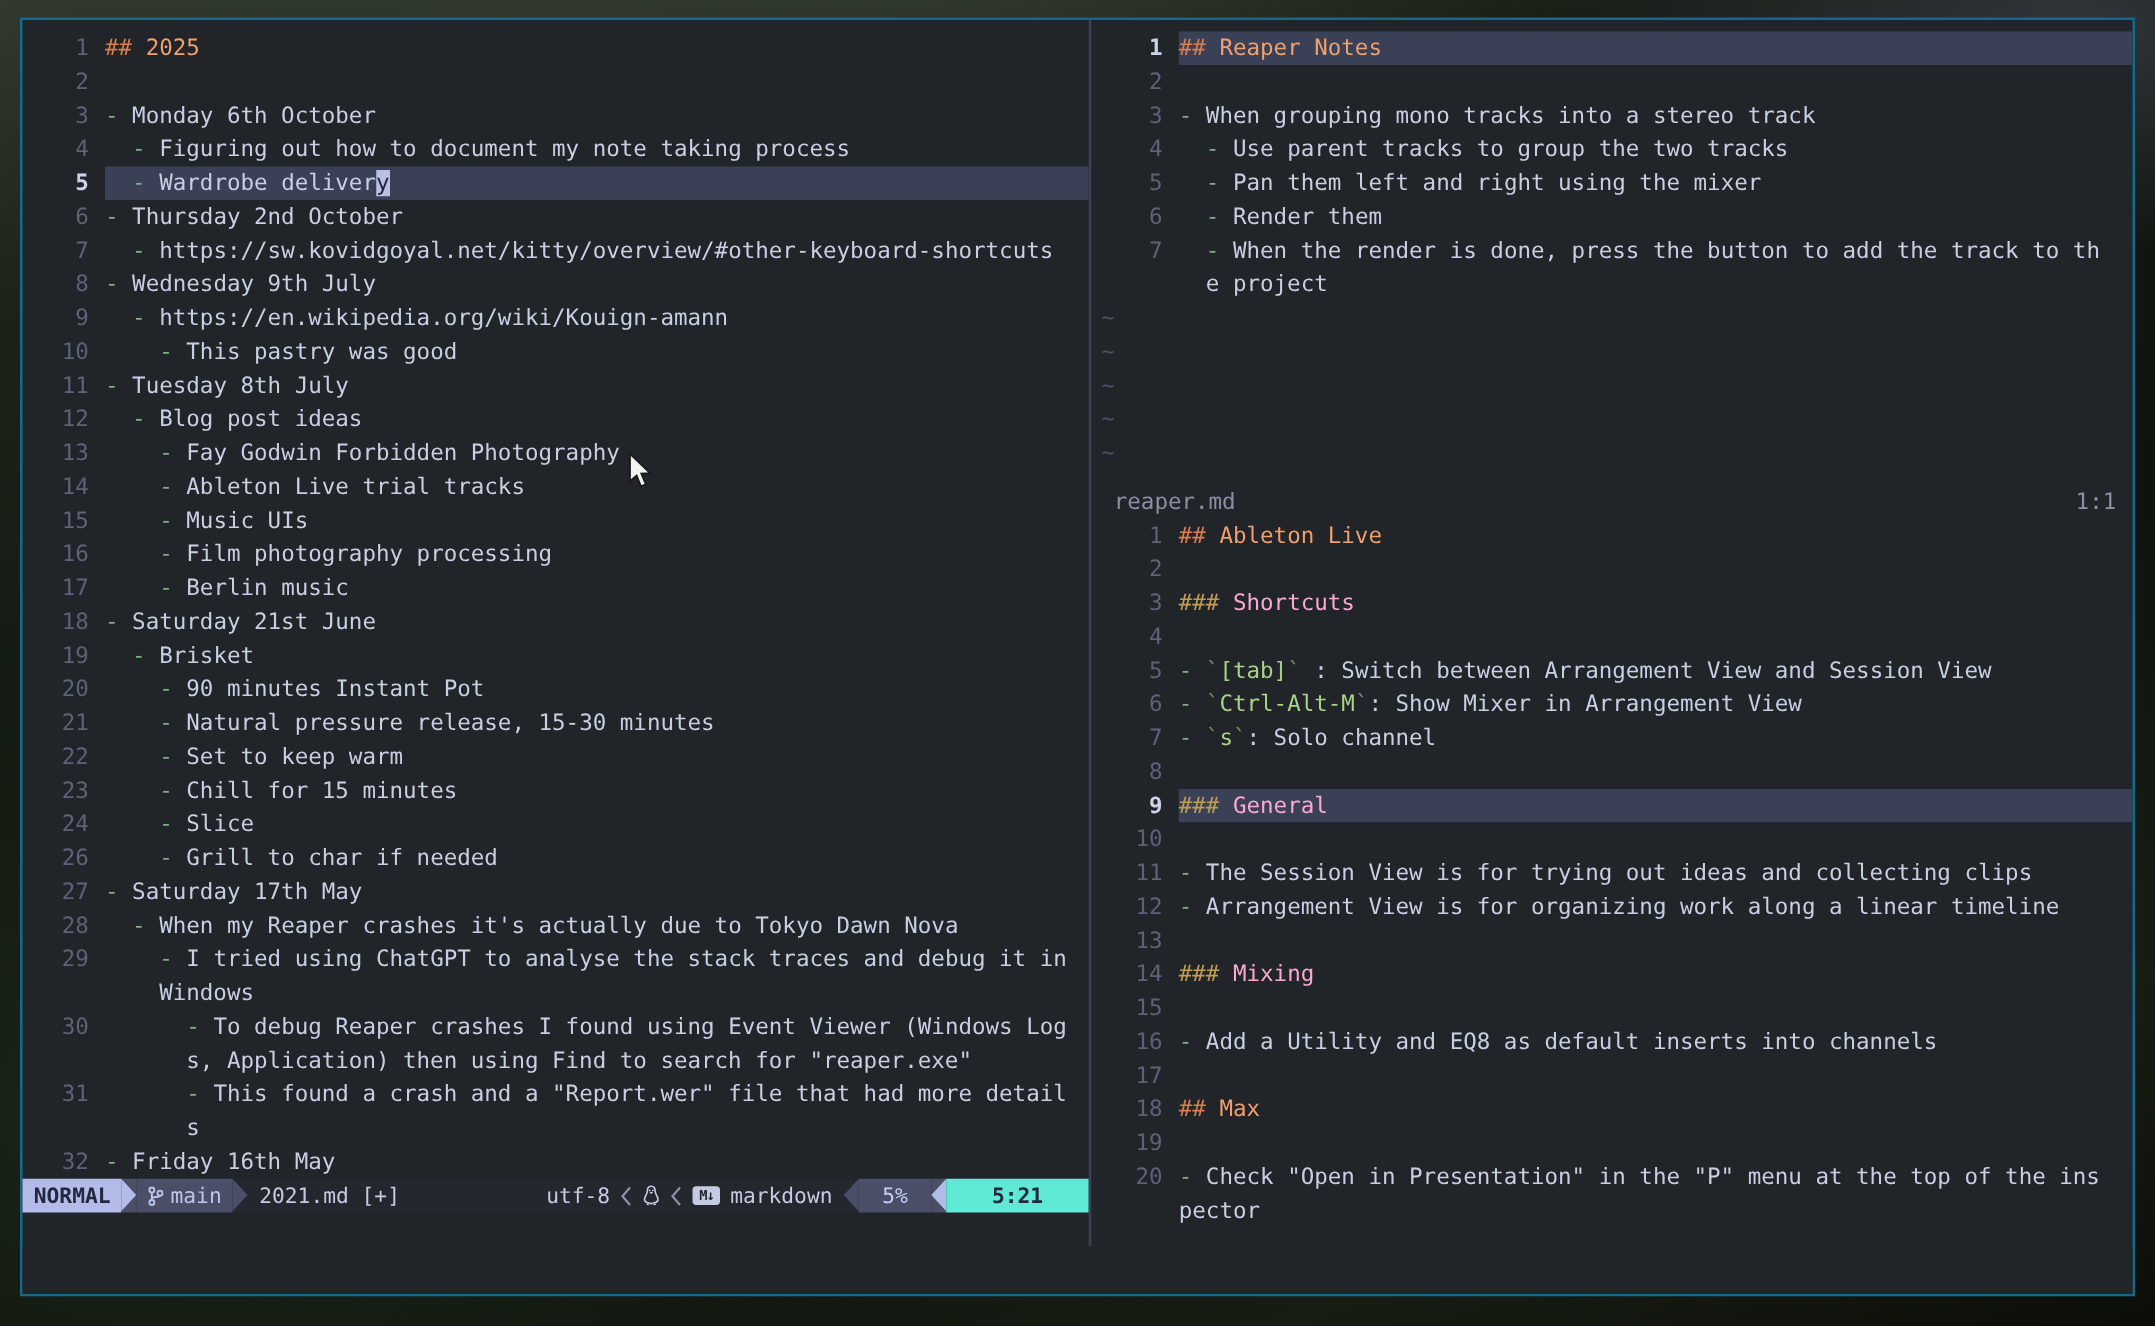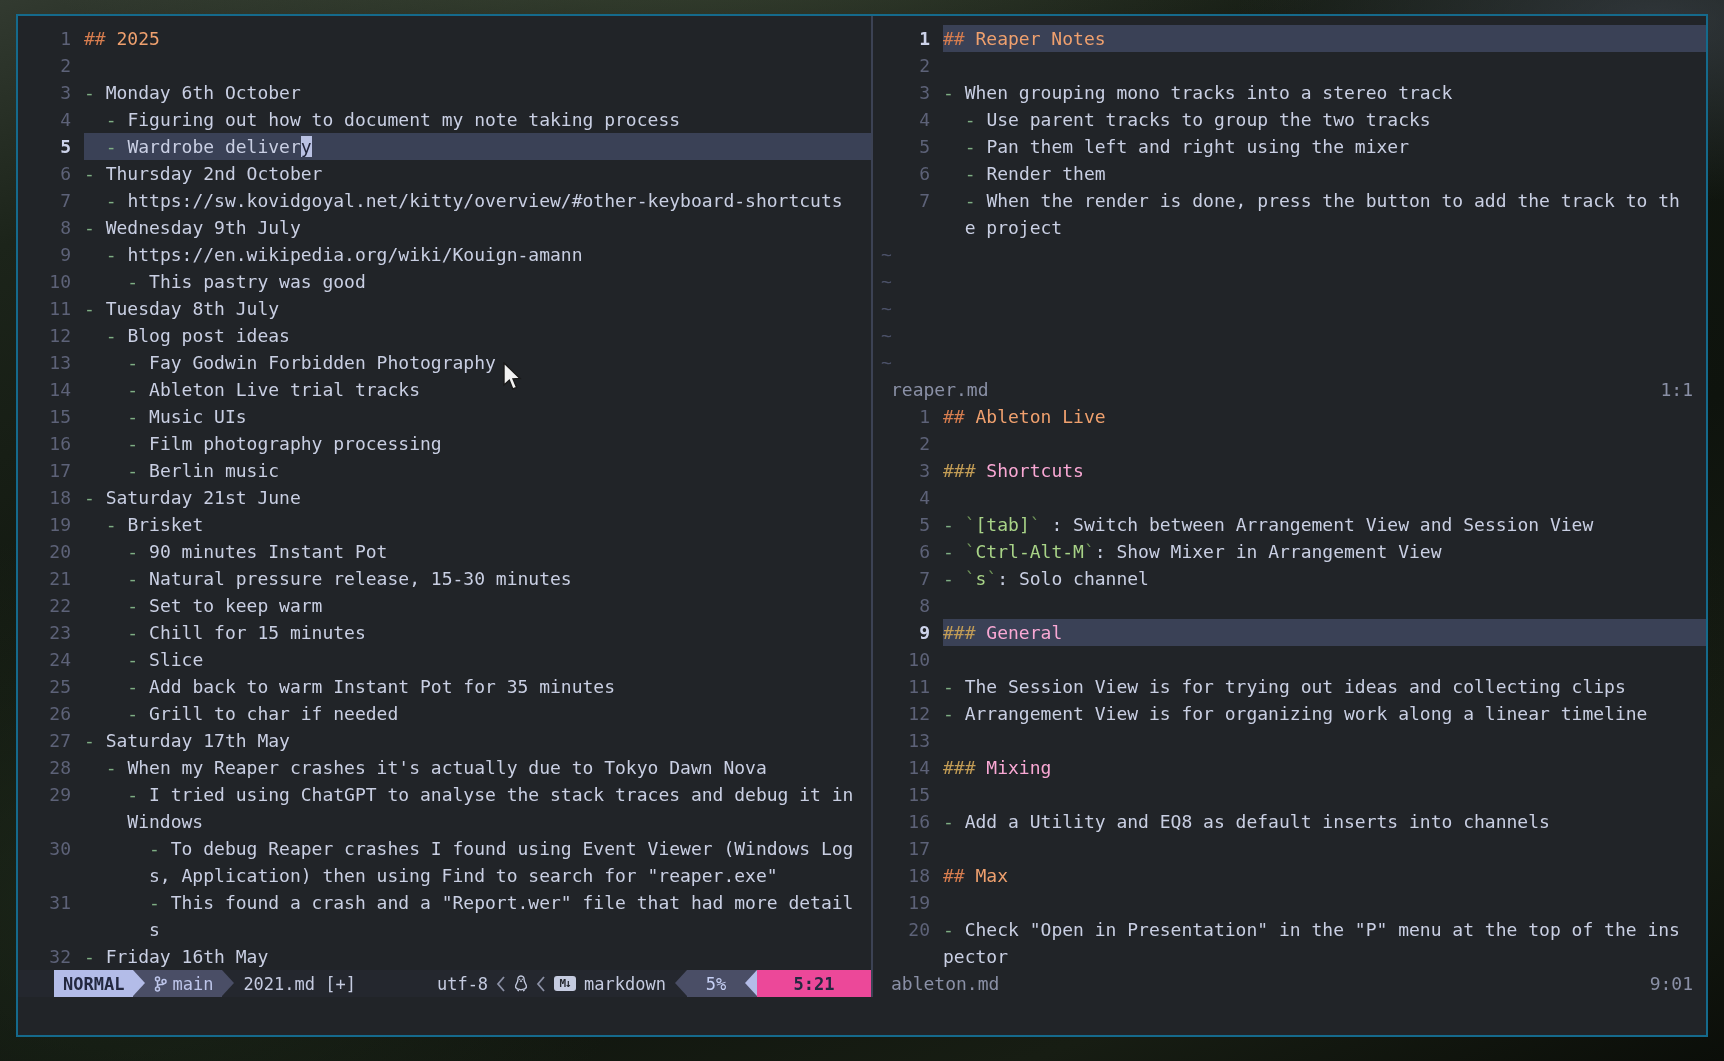--- a/index.html
+++ b/index.html
@@ -31,28 +31,28 @@
   .c-h2m{color:#d77d4f;}
   .c-h2{color:#efa06e;}
   .c-h3m{color:#c29c55;}
   .c-h3{color:#f9a8d4;}
   .c-dash{color:#7fae84;}
   .c-code{color:#a8d387;}
   .c-tick{color:#6f9458;}
   .c-cur{background:#b9c1e3;color:#20243a;}
   .tilderow{height:27px;line-height:27px;color:#4b5168;padding-left:4px;}
   .wstatus{height:27px;line-height:27px;display:flex;justify-content:space-between;
-           color:#8a90a6;padding:0 13px 0 14px;font-size:18px;}
+           color:#8a90a6;padding:0 13px 0 14px;font-size:18px;margin-top:12px;}
   
-  .lualine{height:27px;display:flex;align-items:stretch;background:#24272e;font-size:17px;padding-left:36px;}
+  .lualine{height:27px;display:flex;align-items:stretch;background:#24272e;font-size:17px;}
   .chip{display:flex;align-items:center;padding:0 9px;white-space:pre;}
   .chip.mode{background:#b3bce8;color:#232840;font-weight:bold;}
   .chip.seg{background:#4a4e66;color:#bdc5ea;gap:5px;}
   .chip.plain{color:#c5cbe0;gap:8px;}
-  .chip.loc{background:#ec4899;color:#232840;font-weight:bold;justify-content:center;min-width:96px;}
+  .chip.loc{background:#5eead4;color:#232840;font-weight:bold;justify-content:center;min-width:96px;}
   .chip.pct{background:#4a4e66;color:#c6d0f5;justify-content:center;min-width:40px;}
   .tri{width:0;height:0;border-top:13.5px solid transparent;border-bottom:13.5px solid transparent;flex:none;}
   .tri.r{border-left:12px solid #b3bce8;}
   .tri.r2{border-left:12px solid #4a4e66;}
   .tri.l{border-right:12px solid #4a4e66;}
   .tri.l2{border-right:12px solid #b3bce8;}
   .tribox{display:flex;}
   .tribox.onseg{background:#4a4e66;}
   .spacer{flex:1;}
   .cmdline{height:38px;background:#212428;}
@@ -85,21 +85,20 @@
           <div class="row"><span class="gut">15</span><span class="txt"><span class="c-t">    </span><span class="c-dash">- </span><span class="c-t">Music UIs</span></span></div>
           <div class="row"><span class="gut">16</span><span class="txt"><span class="c-t">    </span><span class="c-dash">- </span><span class="c-t">Film photography processing</span></span></div>
           <div class="row"><span class="gut">17</span><span class="txt"><span class="c-t">    </span><span class="c-dash">- </span><span class="c-t">Berlin music</span></span></div>
           <div class="row"><span class="gut">18</span><span class="txt"><span class="c-dash">- </span><span class="c-t">Saturday 21st June</span></span></div>
           <div class="row"><span class="gut">19</span><span class="txt"><span class="c-t">  </span><span class="c-dash">- </span><span class="c-t">Brisket</span></span></div>
           <div class="row"><span class="gut">20</span><span class="txt"><span class="c-t">    </span><span class="c-dash">- </span><span class="c-t">90 minutes Instant Pot</span></span></div>
           <div class="row"><span class="gut">21</span><span class="txt"><span class="c-t">    </span><span class="c-dash">- </span><span class="c-t">Natural pressure release, 15-30 minutes</span></span></div>
           <div class="row"><span class="gut">22</span><span class="txt"><span class="c-t">    </span><span class="c-dash">- </span><span class="c-t">Set to keep warm</span></span></div>
           <div class="row"><span class="gut">23</span><span class="txt"><span class="c-t">    </span><span class="c-dash">- </span><span class="c-t">Chill for 15 minutes</span></span></div>
           <div class="row"><span class="gut">24</span><span class="txt"><span class="c-t">    </span><span class="c-dash">- </span><span class="c-t">Slice</span></span></div>
-          <div class="row"><span class="gut">25</span><span class="txt"><span class="c-t">    </span><span class="c-dash">- </span><span class="c-t">Add back to warm Instant Pot for 35 minutes</span></span></div>
           <div class="row"><span class="gut">26</span><span class="txt"><span class="c-t">    </span><span class="c-dash">- </span><span class="c-t">Grill to char if needed</span></span></div>
           <div class="row"><span class="gut">27</span><span class="txt"><span class="c-dash">- </span><span class="c-t">Saturday 17th May</span></span></div>
           <div class="row"><span class="gut">28</span><span class="txt"><span class="c-t">  </span><span class="c-dash">- </span><span class="c-t">When my Reaper crashes it's actually due to Tokyo Dawn Nova</span></span></div>
           <div class="row"><span class="gut">29</span><span class="txt"><span class="c-t">    </span><span class="c-dash">- </span><span class="c-t">I tried using ChatGPT to analyse the stack traces and debug it in</span></span></div>
           <div class="row"><span class="gut"></span><span class="txt"><span class="c-t">    Windows</span></span></div>
           <div class="row"><span class="gut">30</span><span class="txt"><span class="c-t">      </span><span class="c-dash">- </span><span class="c-t">To debug Reaper crashes I found using Event Viewer (Windows Log</span></span></div>
           <div class="row"><span class="gut"></span><span class="txt"><span class="c-t">      s, Application) then using Find to search for "reaper.exe"</span></span></div>
           <div class="row"><span class="gut">31</span><span class="txt"><span class="c-t">      </span><span class="c-dash">- </span><span class="c-t">This found a crash and a "Report.wer" file that had more detail</span></span></div>
           <div class="row"><span class="gut"></span><span class="txt"><span class="c-t">      s</span></span></div>
           <div class="row"><span class="gut">32</span><span class="txt"><span class="c-dash">- </span><span class="c-t">Friday 16th May</span></span></div>

